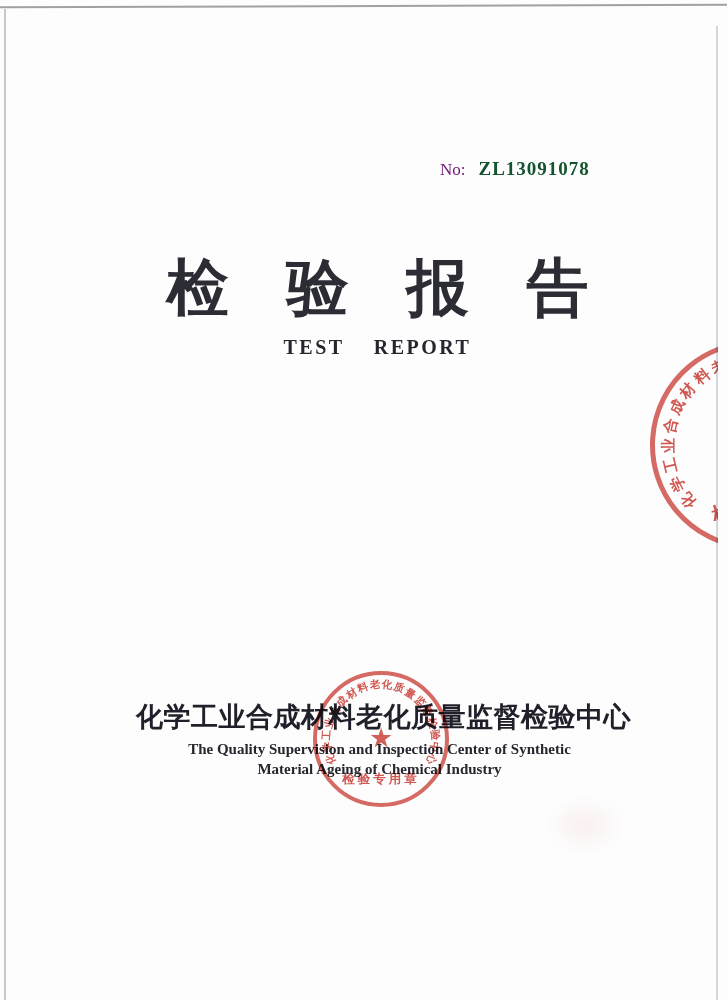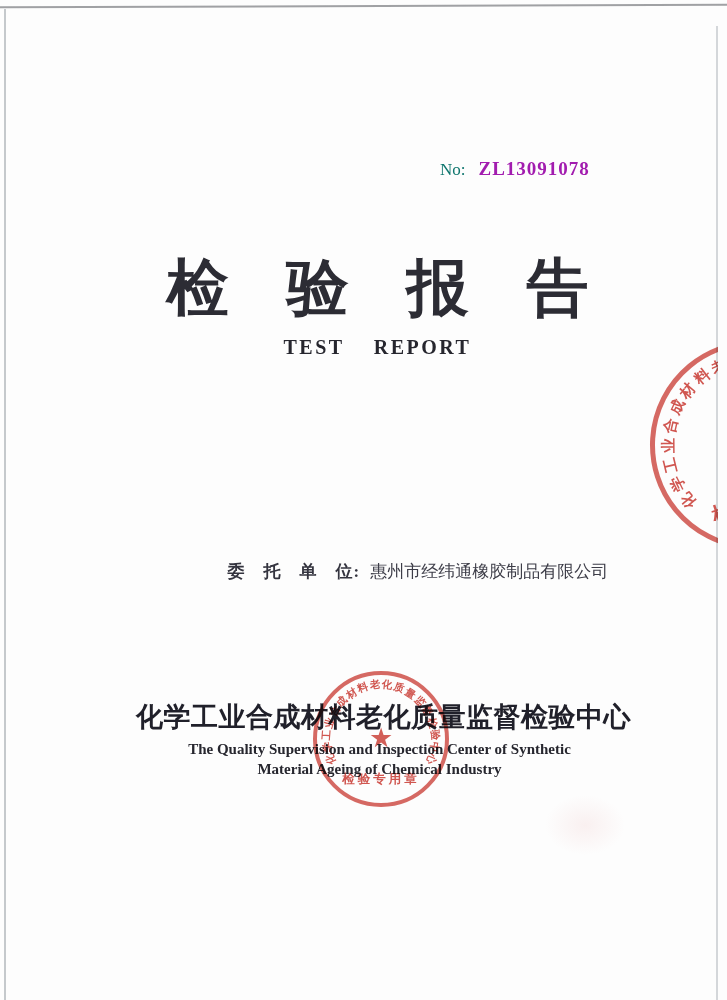--- a/index.html
+++ b/index.html
@@ -13,22 +13,22 @@
   }
   .abs{position:absolute;}
   
   .edge-top{top:5px;left:0;width:727px;height:2px;background:#8f9094;transform:rotate(-0.2deg);opacity:.85;}
   .edge-left{top:9px;left:4px;width:2px;height:991px;background:#b7bbbf;opacity:.8;}
   .edge-right{top:26px;left:716px;width:2px;height:974px;background:#c6cacd;opacity:.75;}
   .smudge{left:545px;top:795px;width:80px;height:60px;border-radius:50%;
     background:radial-gradient(closest-side,rgba(226,160,160,.14),rgba(226,160,160,0));}
   
   .report-no{top:140px;left:424px;white-space:pre;}
-  .report-no .lbl{font-size:17px;color:#0f766e;margin-top:43px;}
-  .report-no .val{font-size:19px;font-weight:700;letter-spacing:1px;margin-left:13px;color:#a21caf;}
+  .report-no .lbl{font-size:17px;color:#701a75;margin-top:43px;}
+  .report-no .val{font-size:19px;font-weight:700;letter-spacing:1px;margin-left:13px;color:#14532d;}
   
   .title-zh{top:246px;left:14px;width:727px;text-align:center;
     font-size:62px;font-weight:700;letter-spacing:58px;text-indent:58px;
     color:#2c2c34;white-space:nowrap;}
   .title-en{top:336px;left:14px;width:727px;text-align:center;
     font-size:20px;font-weight:700;letter-spacing:2.5px;word-spacing:22px;color:#26262e;}
   
   .field{position:absolute;left:202px;}
   .f1{top:477px;} .f2{top:539px;} .f3{top:597px;}
   .field .zh{font-size:17px;line-height:22px;color:#3d3d48;white-space:pre;}
@@ -69,23 +69,20 @@
     <span class="lbl">No:</span><span class="val">ZL13091078</span>
   </div>
 
   <div class="abs title-zh">检验报告</div>
   <div class="abs title-en">TEST REPORT</div>
 
   <div class="field f1">
   </div>
 
   <div class="field f2">
-    <div class="zh">
-      <span class="zlbl">委　托　单　位:</span><span class="zval">惠州市经纬通橡胶制品有限公司</span>
-    </div>
   </div>
 
   <div class="field f3">
   </div>
 
   <div class="abs org-zh">化学工业合成材料老化质量监督检验中心</div>
   <div class="abs org-en1">The Quality Supervision and Inspection Center of Synthetic</div>
   <div class="abs org-en2">Material Ageing of Chemical Industry</div>
 
   <div class="abs seal seal-bottom">

